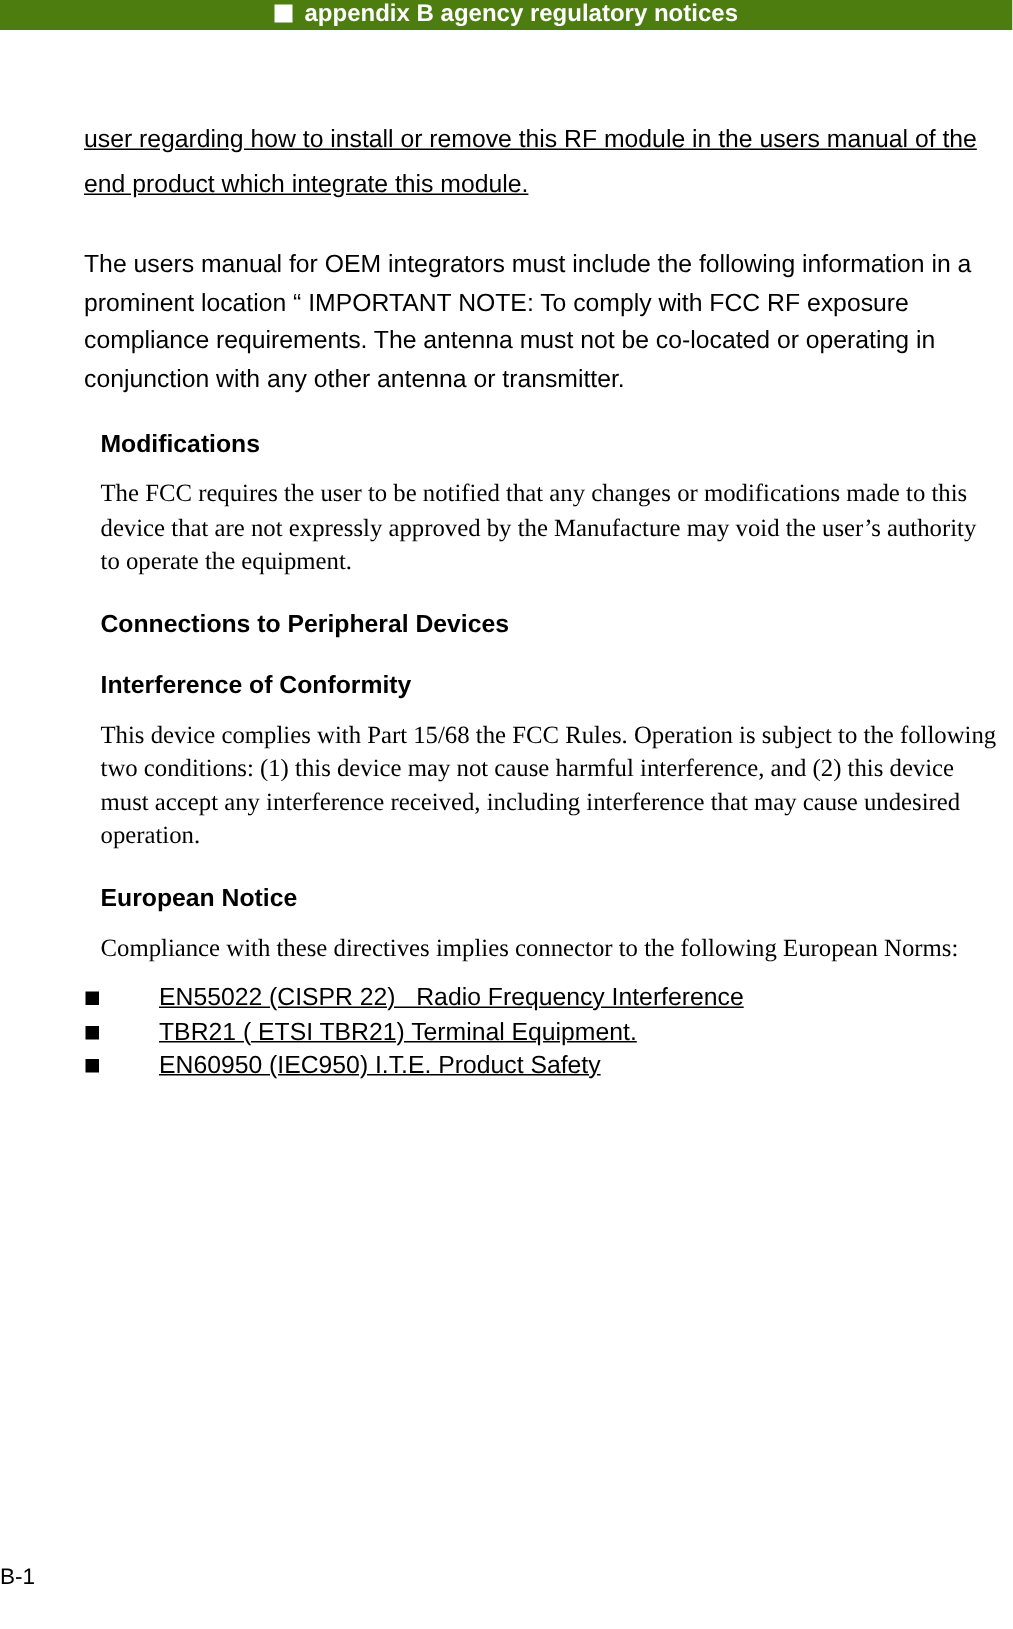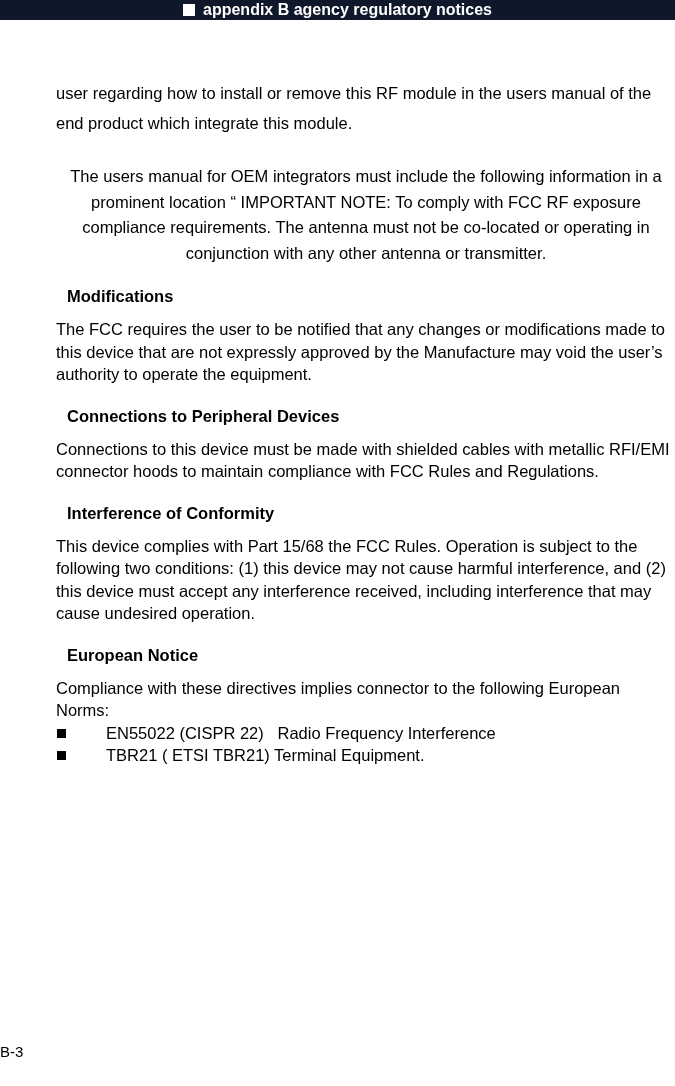--- a/index.html
+++ b/index.html
@@ -1,58 +1,58 @@
 <!DOCTYPE html>
 <html><head>
 <meta charset="utf-8">
 <style>
   html, body { margin: 0; padding: 0; background: #ffffff; }
   body { width: 675px; height: 1086px; position: relative; overflow: hidden;
          font-family: "Liberation Sans", sans-serif; color: #000; }
-  .header { position: absolute; left: 0; top: 0; width: 675px; height: 20px; background: #0f172a;
+  .header { position: absolute; left: 0; top: 0; width: 675px; height: 20px; background: #4d7c0f;
             color: #fff; font-weight: bold; font-size: 16px; line-height: 20px; text-align: center; }
   .header .sq { display: inline-block; width: 12px; height: 12px; background: #fff;
                 vertical-align: -1px; margin-right: 8px; }
   .content { position: absolute; left: 56px; top: 78px; width: 620px; font-size: 16.5px; }
-  .p1 { line-height: 30px; margin: 0; }
-  .p2 { line-height: 25.5px; margin: 26px 0 0 0; text-align: center; }
+  .p1 { line-height: 30px; margin: 0; text-decoration: underline; }
+  .p2 { line-height: 25.5px; margin: 26px 0 0 0; }
   .sec { margin-top: 20px; }
   .sec h3 { font-size: 16.5px; font-weight: bold; margin: 11px; line-height: 21px; }
-  .sec p { margin: 0; line-height: 22.5px; }
+  .sec p { margin: 11px; line-height: 22.5px; font-family: Liberation Serif, serif; }
   .bullets { margin: 0; padding: 0; list-style: none; }
-  .bullets li { position: relative; padding-left: 50px; line-height: 22.5px; }
+  .bullets li { position: relative; padding-left: 50px; line-height: 22.5px; text-decoration: underline; }
   .bullets li .b { position: absolute; left: 1px; top: 7px; width: 9px; height: 9px; background: #000; }
   .footer { position: absolute; left: 0; top: 1043px; font-size: 15px; }
 </style>
 </head>
 <body>
 
 <div class="header">
   <span class="sq"></span><span>appendix B agency regulatory notices</span>
 </div>
 
 <div class="content">
   <p class="p1">user regarding how to install or remove this RF module in the users manual of the end product which integrate this module.</p>
   <p class="p2">The users manual for OEM integrators must include the following information in a prominent location “ IMPORTANT NOTE: To comply with FCC RF exposure compliance requirements. The antenna must not be co-located or operating in conjunction with any other antenna or transmitter.</p>
 
   <div class="sec">
     <h3>Modifications</h3>
     <p>The FCC requires the user to be notified that any changes or modifications made to this device that are not expressly approved by the Manufacture may void the user’s authority to operate the equipment.</p>
   </div>
   <div class="sec">
     <h3>Connections to Peripheral Devices</h3>
-    <p>Connections to this device must be made with shielded cables with metallic RFI/EMI connector hoods to maintain compliance with FCC Rules and Regulations.</p>
   </div>
   <div class="sec">
     <h3>Interference of Conformity</h3>
     <p>This device complies with Part 15/68 the FCC Rules. Operation is subject to the following two conditions: (1) this device may not cause harmful interference, and (2) this device must accept any interference received, including interference that may cause undesired operation.</p>
   </div>
   <div class="sec">
     <h3>European Notice</h3>
     <p>Compliance with these directives implies connector to the following European Norms:</p>
     <ul class="bullets">
       <li><span class="b"></span><span>EN55022 (CISPR 22)&nbsp;&nbsp;&nbsp;Radio Frequency Interference</span></li>
       <li><span class="b"></span><span>TBR21 ( ETSI TBR21) Terminal Equipment.</span></li>
+      <li><span class="b"></span><span>EN60950 (IEC950) I.T.E. Product Safety</span></li>
     </ul>
   </div>
 </div>
 
-<div class="footer">B-3</div>
+<div class="footer">B-1</div>
 
 </body></html>

